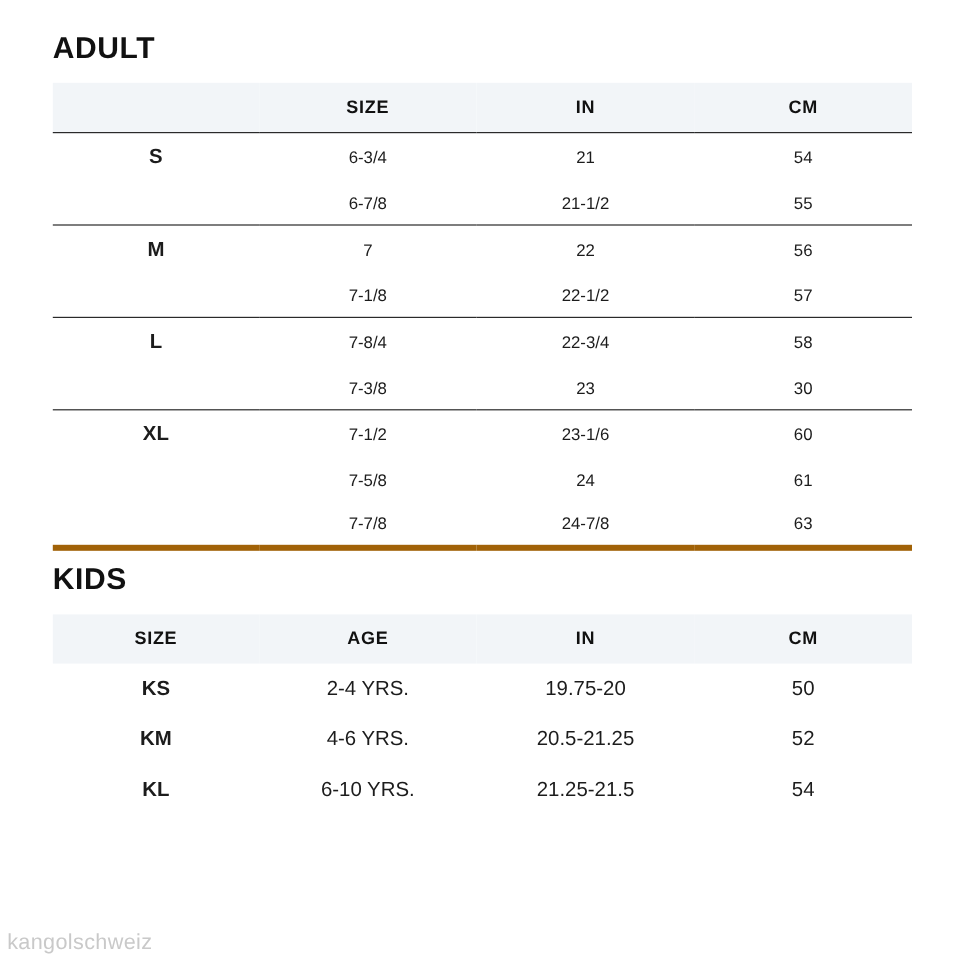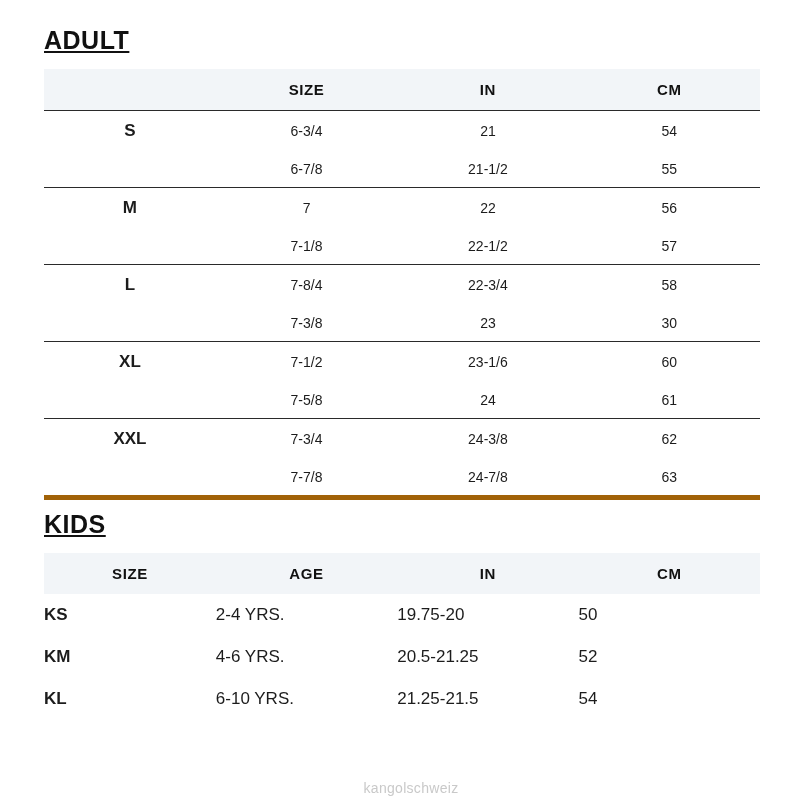--- a/index.html
+++ b/index.html
@@ -21,21 +21,20 @@
     box-sizing: border-box;
     padding: 26px 44px 0 44px;
     position: relative;
   }
   .section-title {
     font-size: 25px;
     font-weight: bold;
     letter-spacing: 0.5px;
     color: #111111;
     margin: 0 0 14px 0;
-    text-decoration: underline;
   }
   .section-title.kids {
     margin-top: 10px;
   }
   table {
     width: 100%;
     border-collapse: collapse;
     table-layout: fixed;
   }
   .adult-table thead th {
@@ -74,34 +73,33 @@
     letter-spacing: 0.6px;
     color: #111111;
     padding: 12px 0;
     text-align: center;
   }
   .kids-table thead th.first {
     width: 24%;
   }
   .kids-table tbody td {
     font-size: 17px;
-    text-align: left;
+    text-align: center;
     padding: 11px 0;
     color: #1c1c1c;
   }
   .kids-table tbody td.size-label {
     font-weight: bold;
   }
   .watermark {
     position: absolute;
-    left: 18px;
+    left: 6px;
     right: 0;
     bottom: 8px;
-    text-align: center;
-    font-size: 14px;
+    font-size: 18px;
     color: #c9c9c9;
     letter-spacing: 0.3px;
   }
 </style>
 </head>
 <body>
 
 <div class="page">
 
   <h1 class="section-title">ADULT</h1>
@@ -157,26 +155,20 @@
         <td>7-1/2</td>
         <td>23-1/6</td>
         <td>60</td>
       </tr>
       <tr>
         <td class="size-label"></td>
         <td>7-5/8</td>
         <td>24</td>
         <td>61</td>
       </tr>
-      <tr class="group-start">
-        <td class="size-label">XXL</td>
-        <td>7-3/4</td>
-        <td>24-3/8</td>
-        <td>62</td>
-      </tr>
       <tr class="last-row">
         <td class="size-label"></td>
         <td>7-7/8</td>
         <td>24-7/8</td>
         <td>63</td>
       </tr>
     </tbody>
   </table>
 
   <h1 class="section-title kids">KIDS</h1>

